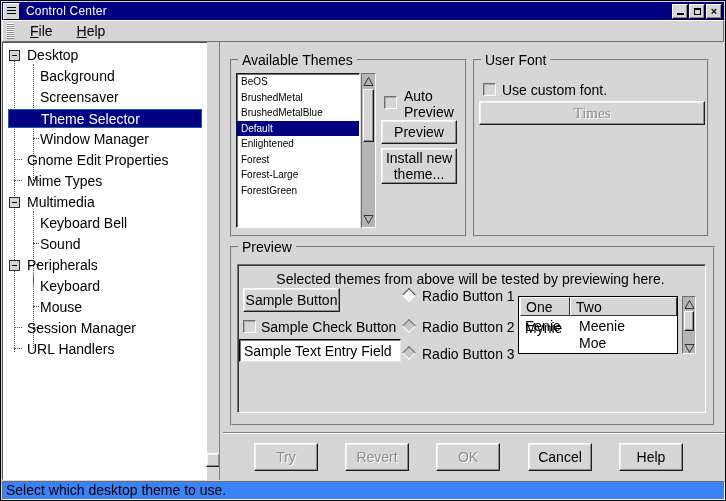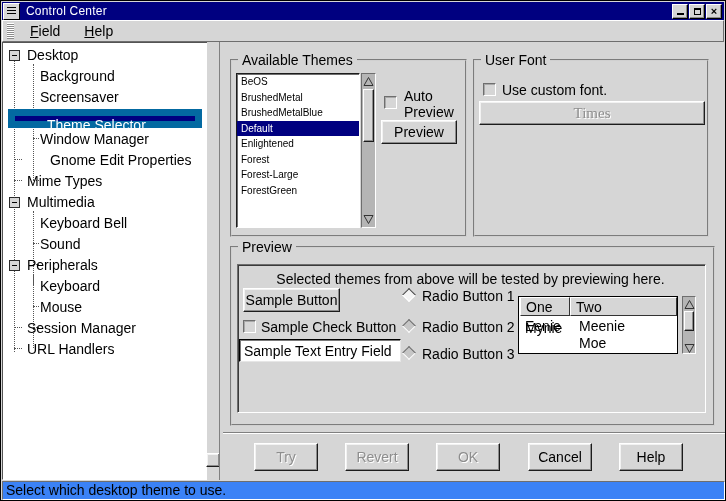--- a/index.html
+++ b/index.html
@@ -41,21 +41,21 @@
              border-color:#545454 #fff #fff #545454;box-sizing:border-box;overflow:hidden;}
   .trow{position:absolute;left:0;width:203px;height:21px;font-size:14px;color:#000;}
   .tlabel{position:absolute;top:2px;white-space:nowrap;}
   .trow.l0 .tlabel{left:24px;}
   .trow.l1 .tlabel{left:37px;}
   .expander{position:absolute;left:6px;top:5px;width:11px;height:11px;background:#d6d6d6;
             border:1px solid #2a2a2a;box-sizing:border-box;}
   .expander::after{content:"";position:absolute;left:2px;top:4px;width:5px;height:1px;background:#000;}
   .spine{position:absolute;border-left:1px dotted #555;width:0;}
   .stub{position:absolute;border-top:1px dotted #555;height:0;}
-  .sel-row{position:absolute;left:5px;width:194px;height:19px;background:#000080;border:7px solid #0369a1;
+  .sel-row{position:absolute;left:5px;width:194px;height:19px;background:#000080;border:1px solid #0369a1;
            box-sizing:border-box;}
   .sel-row .tlabel{color:#fff;left:32px;top:1px;position:absolute;font-size:14px;white-space:nowrap;}
   
   .gutter{left:206px;top:41px;width:12px;height:438px;background:#d6d6d6;}
   .pane-handle{left:205px;top:452px;width:12px;height:12px;}
   .mainpanel{left:218px;top:41px;width:507px;height:438px;background:#d6d6d6;border-left:1px solid #808080;}
   
   .listbox{background:#fff;border:1px solid;border-color:#1c1c1c #fff #fff #1c1c1c;
            box-shadow:inset 1px 1px 0 #6e6e6e;box-sizing:border-box;overflow:hidden;}
   .litem{font-size:10px;line-height:15.5px;height:15.5px;padding-left:4px;color:#000;white-space:nowrap;}
@@ -105,21 +105,21 @@
           <div class="glyph-max"></div>
         </div>
       <div class="tbtn">
           <span class="glyph-close">×</span>
         </div>
     </div>
   </div>
 
   <div class="abs menubar">
     <div class="grip"></div>
-    <span class="menu-item">Field</span>
+    <span class="menu-item">File</span>
     <span class="menu-item">Help</span>
   </div>
 
   <div class="abs treepanel">
     <div class="spine" style="left:11px;top:18px;height:291px;"></div>
     <div class="spine" style="left:30px;top:21px;height:116px;"></div>
     <div class="spine" style="left:30px;top:168px;height:74px;"></div>
     <div class="spine" style="left:30px;top:231px;height:74px;"></div>
 
     <div class="stub" style="left:30px;top:74px;width:6px;"></div>
@@ -144,21 +144,21 @@
     </div>
     <div class="trow l1" style="top:44px;">
       <span class="tlabel">Screensaver</span>
     </div>
     <div class="sel-row" style="top:66px;">
       <span class="tlabel">Theme Selector</span>
     </div>
     <div class="trow l1" style="top:86px;">
       <span class="tlabel">Window Manager</span>
     </div>
-    <div class="trow l0" style="top:107px;margin-left:23px;">
+    <div class="trow l0" style="top:107px;">
       <span class="tlabel">Gnome Edit Properties</span>
     </div>
     <div class="trow l0" style="top:128px;">
       <span class="tlabel">Mime Types</span>
     </div>
     <div class="trow l0" style="top:149px;">
       <span class="expander"></span>
       <span class="tlabel">Multimedia</span>
     </div>
     <div class="trow l1" style="top:170px;">
@@ -215,20 +215,21 @@
       <svg width="11" height="11">
           <path d="M1 1.5 L10 1.5 L5.5 9.5 Z" fill="#b5b5b5" stroke="#333"></path>
         </svg>
     </div>
   </div>
 
   <div class="abs checkbox" style="left:383px;top:95px;"></div>
   <div class="abs cblabel" style="left:403px;top:87px;width:62px;">Auto Preview</div>
 
   <div class="abs raised btn" style="left:380px;top:119px;width:74px;height:22px;">Preview</div>
+  <div class="abs raised btn" style="left:380px;top:147px;width:74px;height:34px;">Install new theme...</div>
 
   <div class="abs frame" style="left:472px;top:58px;width:232px;height:174px;"></div>
   <span class="abs legend" style="left:480px;top:51px;">User Font</span>
   <div class="abs checkbox" style="left:482px;top:82px;"></div>
   <div class="abs cblabel" style="left:501px;top:81px;">Use custom font.</div>
   <div class="abs raised btn disabled times-btn" style="left:478px;top:100px;width:224px;height:22px;">Times</div>
 
   <div class="abs frame" style="left:229px;top:245px;width:481px;height:176px;"></div>
   <span class="abs legend" style="left:237px;top:238px;">Preview</span>
   <div class="abs sunken" style="left:236px;top:263px;width:467px;height:147px;background:#d6d6d6;box-shadow:inset 1px 1px 0 #3a3a3a;"></div>

